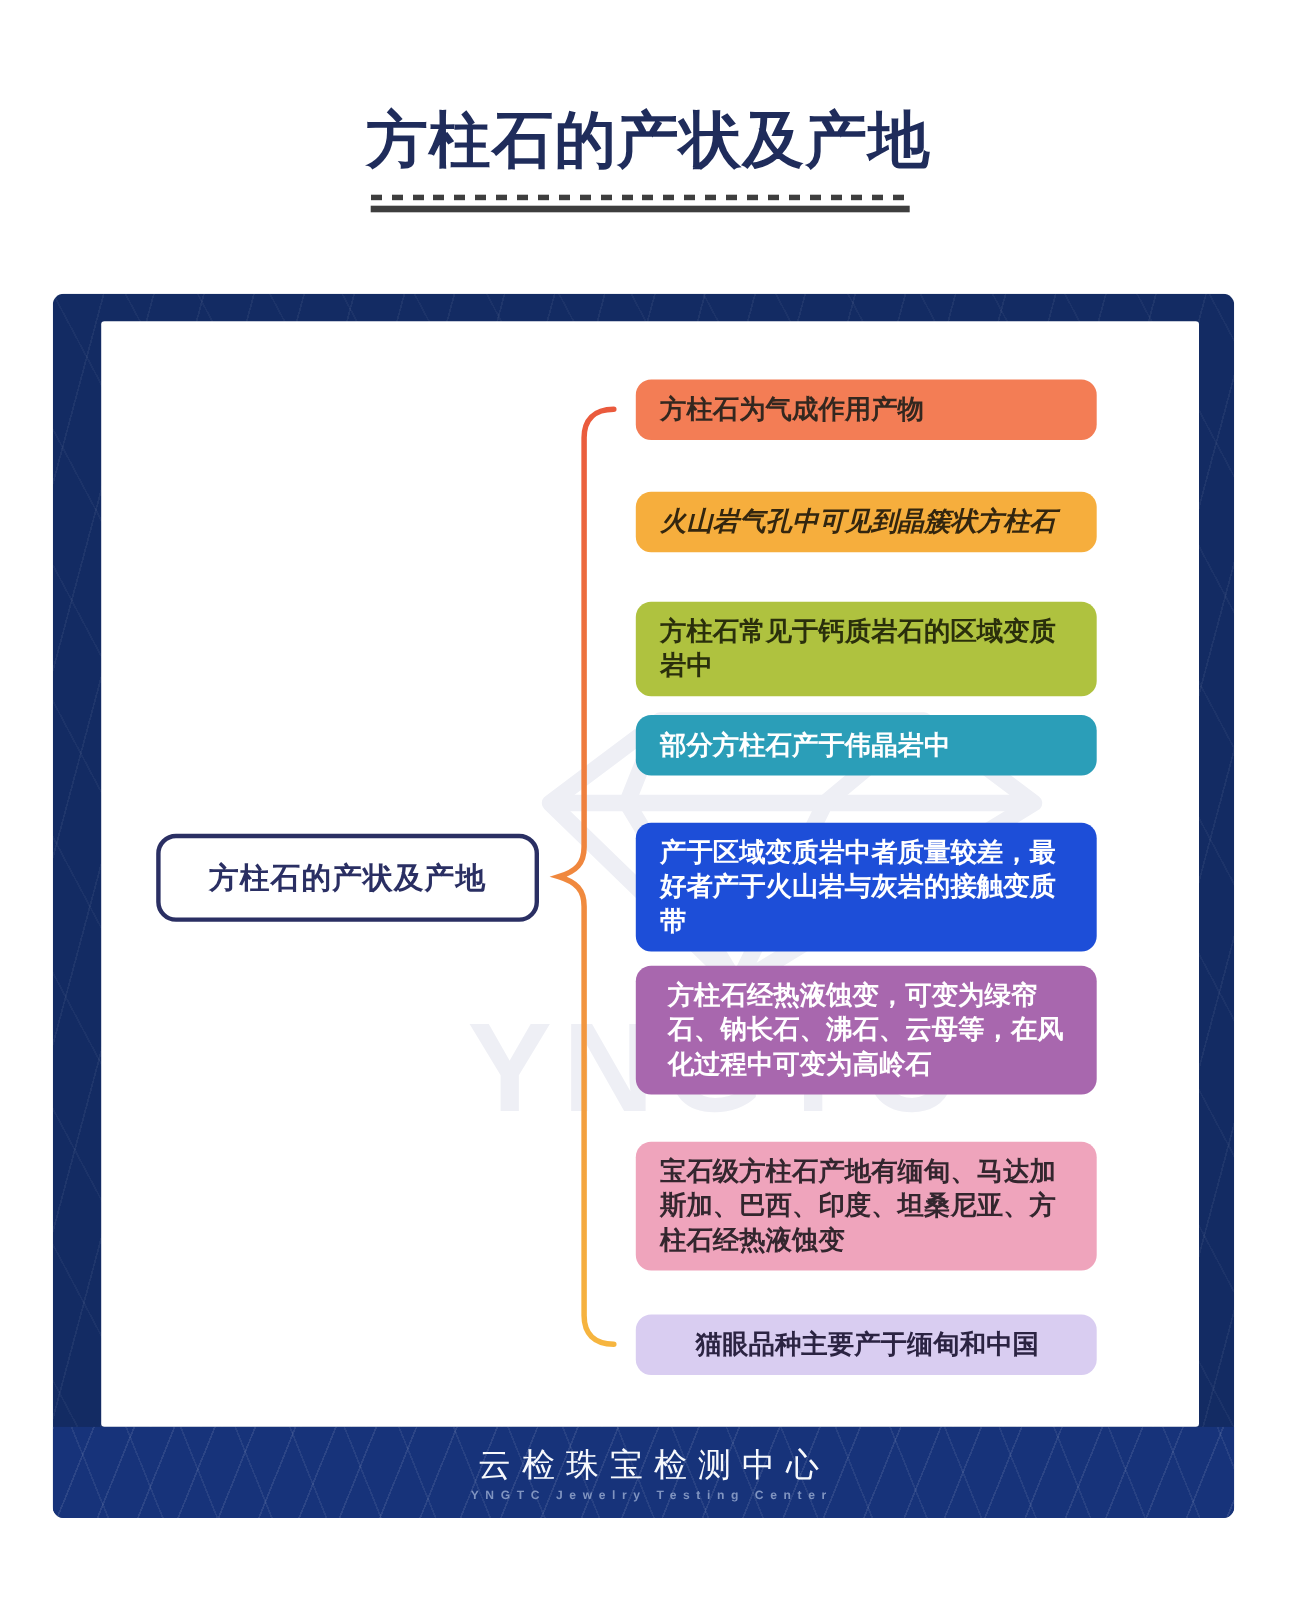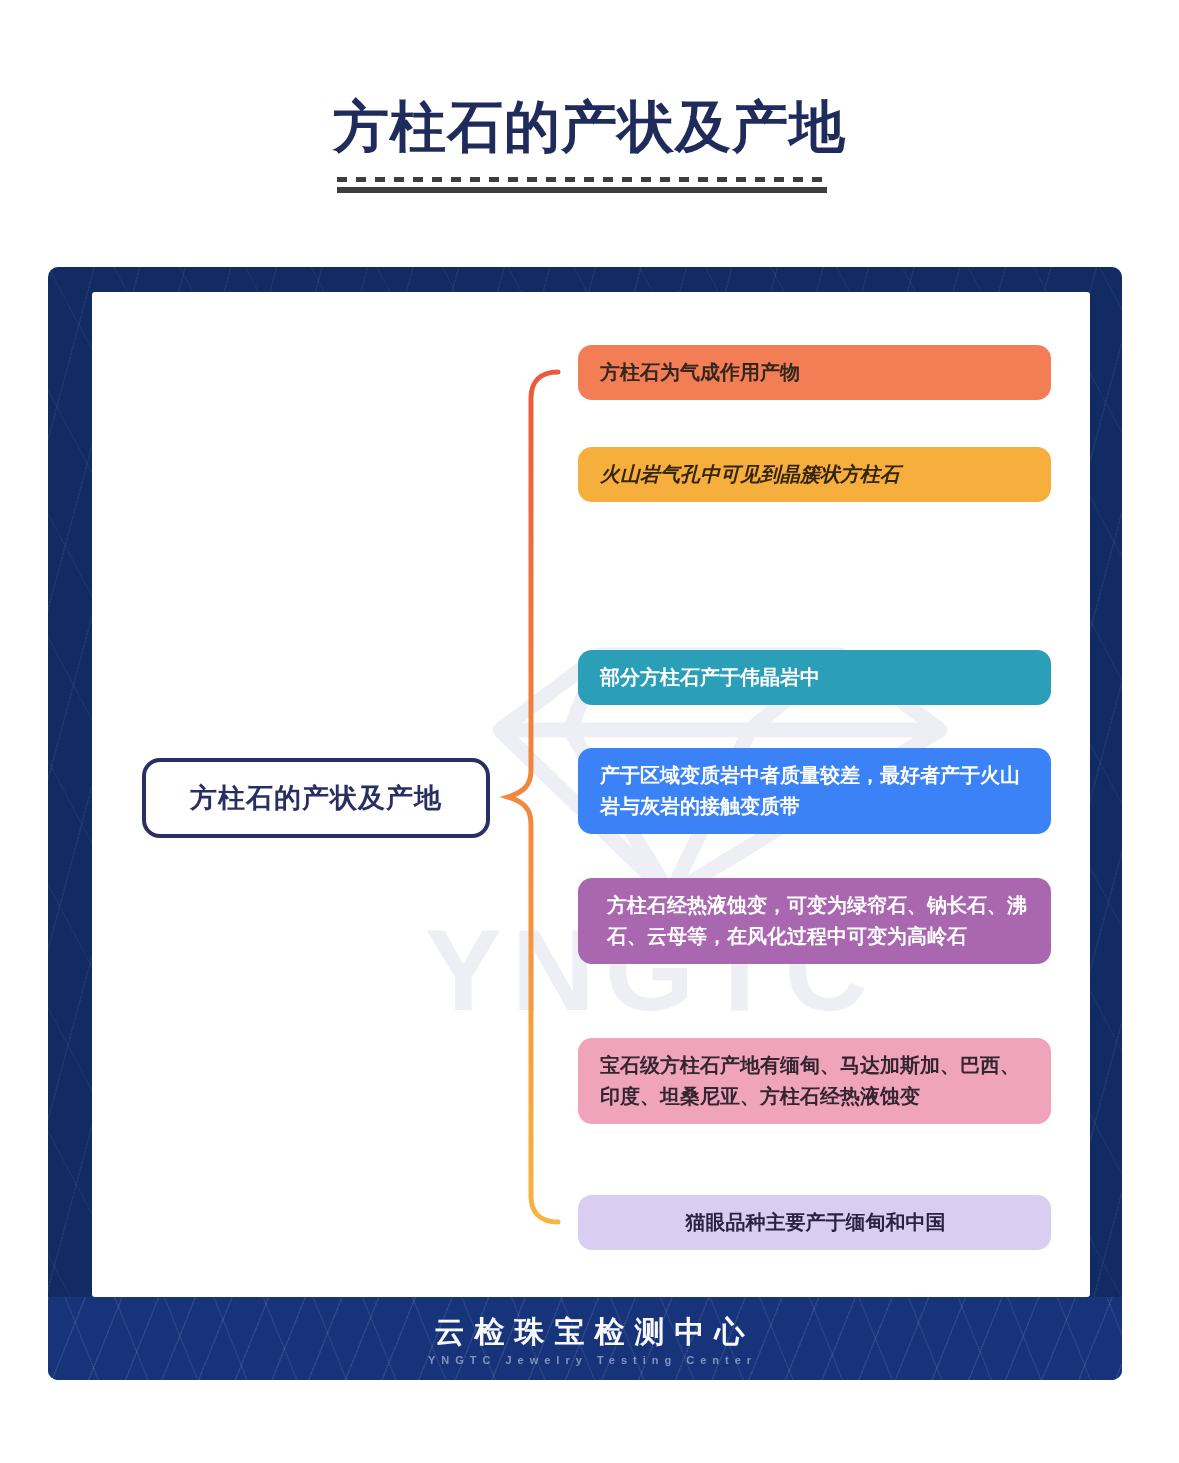--- a/index.html
+++ b/index.html
@@ -53,30 +53,30 @@
     background: #ffffff; border: 4px solid var(--root-border, #2A2F63);
     border-radius: 18px; z-index: 3;
     display: flex; align-items: center; justify-content: center;
   }
   .root-node span {
     font-size: 27px; font-weight: bold; color: var(--root-border, #2A2F63);
     letter-spacing: 1px;
   }
   .brace { position: absolute; left: 490px; top: 360px; z-index: 2; }
   .branch {
-    position: absolute; left: 578px; width: 473px; z-index: 2;
+    position: absolute; left: 578px; width: 419px; z-index: 2;
     border-radius: 14px; padding: 12px 20px 12px 22px;
-    font-size: 20px; line-height: 31px; font-weight: 600;
+    font-size: 24px; line-height: 31px; font-weight: 600;
     word-break: break-word;
   }
 
   
   .footer-cn {
     position: absolute; left: 0; top: 1312px; width: 100%; text-align: center;
-    font-size: 30px; font-weight: 700; color: #F7F9FC;
+    font-size: 30px; font-weight: 400; color: #F7F9FC;
     letter-spacing: 10px; text-indent: 10px; z-index: 4;
   }
   .footer-en {
     position: absolute; left: 0; top: 1354px; width: 100%; text-align: center;
     font-size: 11px; font-weight: bold; color: #8094C0;
     letter-spacing: 6px; text-indent: 6px; z-index: 4;
   }
 </style>
 </head>
 <body>
@@ -113,22 +113,23 @@
         <stop id="gstop2" offset="50%" stop-color="#F0883E"></stop>
         <stop id="gstop3" offset="100%" stop-color="#F6B53F"></stop>
       </linearGradient>
     </defs>
     <path d="M68,12 C50,12 41,22 41,38 L41,410 C41,425 34,432 18,437
              C34,442 41,449 41,464 L41,836 C41,852 50,862 68,862" fill="none" stroke="url(#braceGrad)" stroke-width="5" stroke-linecap="round"></path>
   </svg>
 
   <div class="branch" style="top: 345px; background: rgb(243, 125, 85); color: rgb(51, 39, 31);">方柱石为气成作用产物</div>
   <div class="branch" style="top: 447px; background: rgb(246, 174, 61); color: rgb(51, 38, 15); font-style: italic;">火山岩气孔中可见到晶簇状方柱石</div>
+  <div class="branch" style="top: 547px; background: rgb(175, 194, 63); color: rgb(42, 47, 12);">方柱石常见于钙质岩石的区域变质岩中</div>
   <div class="branch" style="top: 650px; background: rgb(43, 158, 184); color: rgb(255, 255, 255);">部分方柱石产于伟晶岩中</div>
-  <div class="branch" style="top: 748px; background: #3b82f6; color: rgb(255, 255, 255);">产于区域变质岩中者质量较差，最好者产于火山岩与灰岩的接触变质带</div>
+  <div class="branch" style="top: 748px; background: #1d4ed8; color: rgb(255, 255, 255);">产于区域变质岩中者质量较差，最好者产于火山岩与灰岩的接触变质带</div>
   <div class="branch" style="top: 878px; background: rgb(168, 103, 174); color: rgb(255, 255, 255); padding-left: 29px;">方柱石经热液蚀变，可变为绿帘石、钠长石、沸石、云母等，在风化过程中可变为高岭石</div>
   <div class="branch" style="top: 1038px; background: rgb(239, 164, 188); color: rgb(51, 38, 46);">宝石级方柱石产地有缅甸、马达加斯加、巴西、印度、坦桑尼亚、方柱石经热液蚀变</div>
   <div class="branch" style="top: 1195px; background: rgb(217, 205, 241); color: rgb(43, 35, 66); text-align: center;">猫眼品种主要产于缅甸和中国</div>
 
   <div class="footer-cn">云检珠宝检测中心</div>
   <div class="footer-en">YNGTC Jewelry Testing Center</div>
 
 </div>
 
 </body></html>

